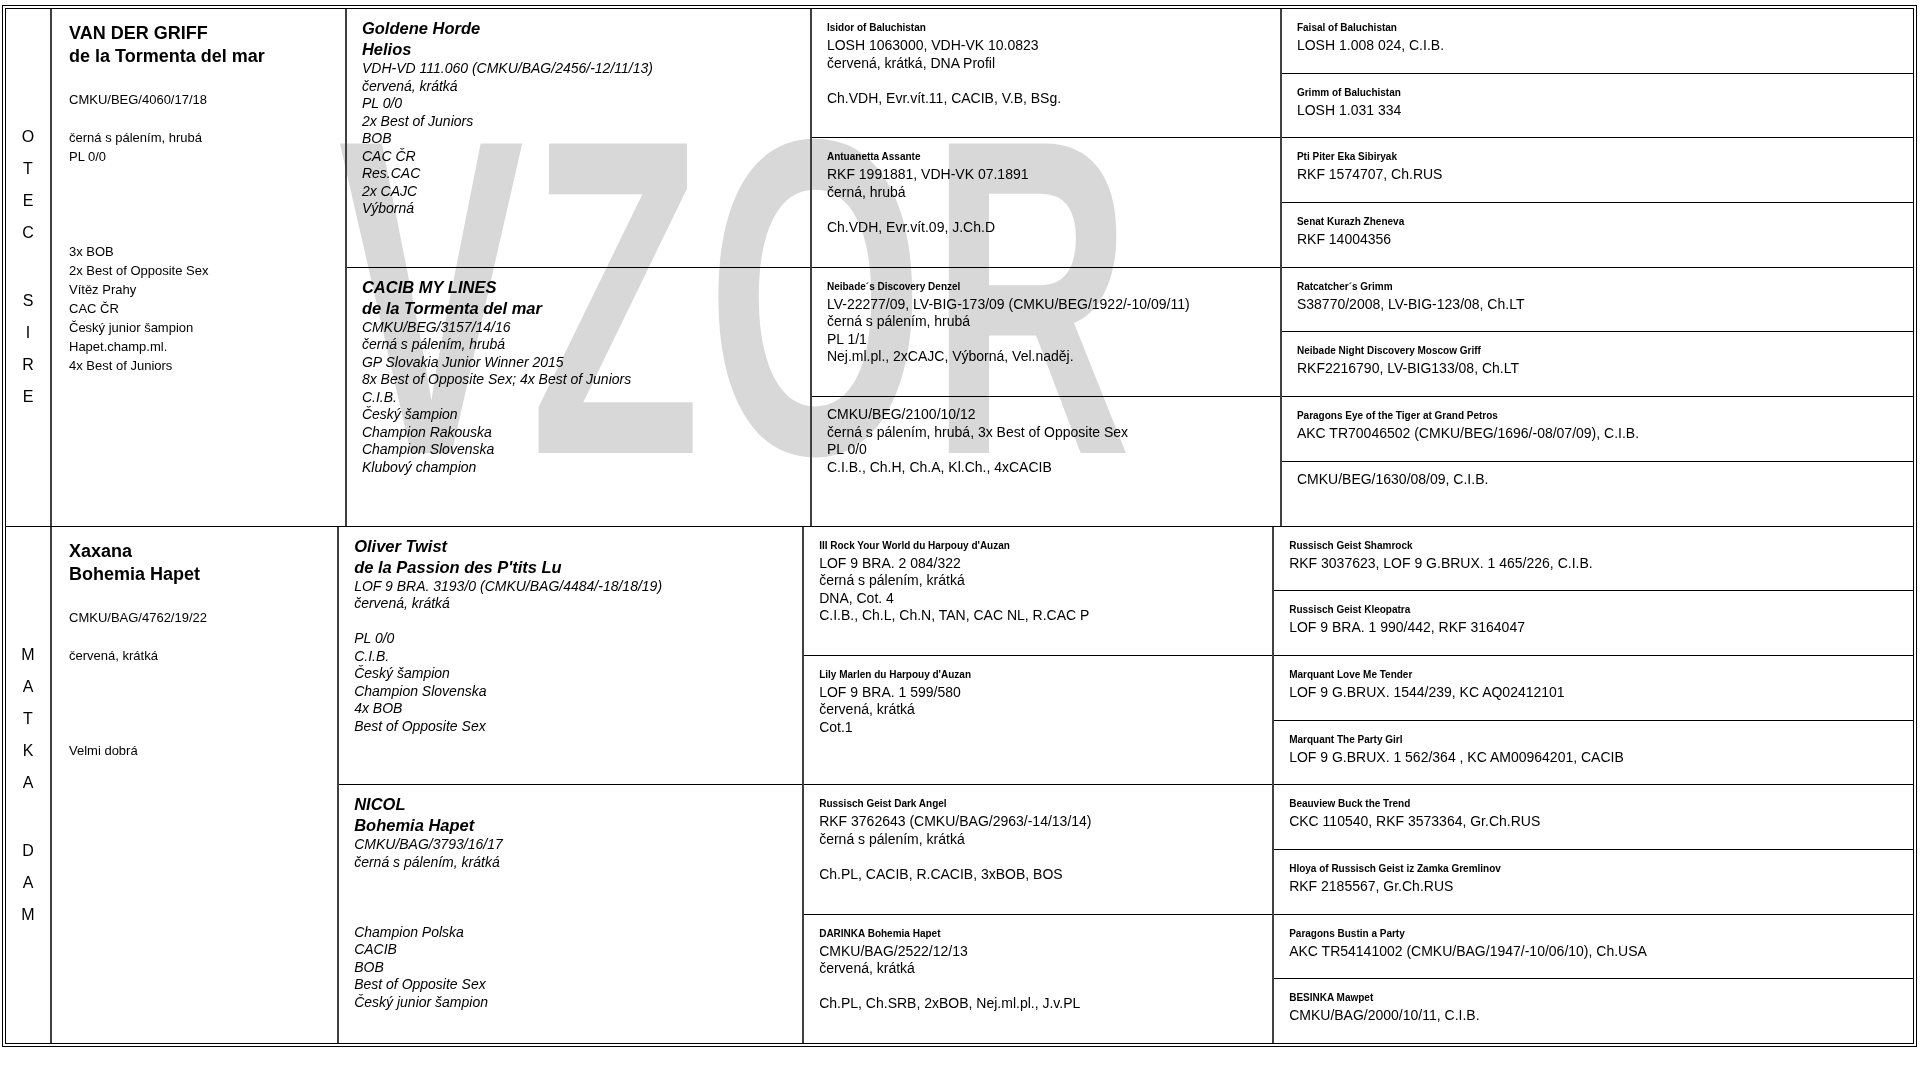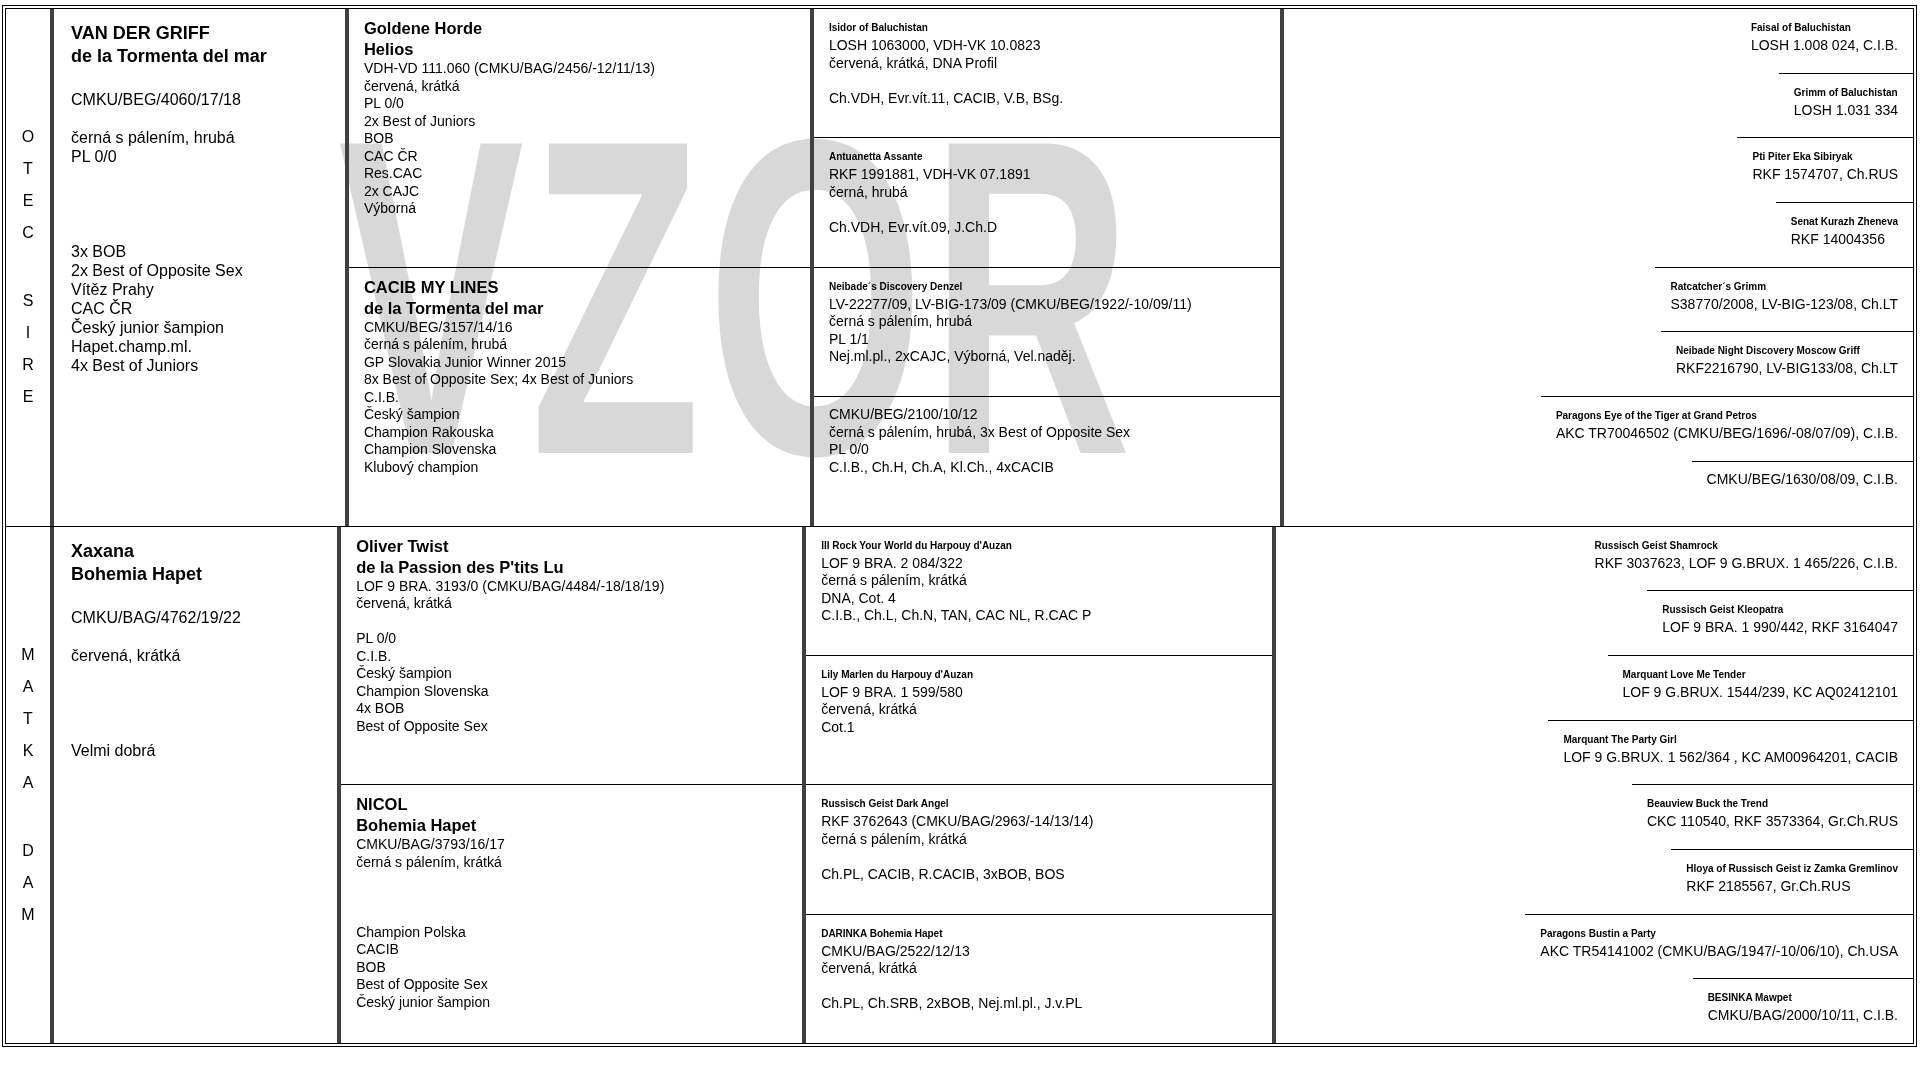--- a/index.html
+++ b/index.html
@@ -23,34 +23,34 @@
   }
   .table { border: 1px solid #000; height: 100%; display: flex; flex-direction: column; background: transparent; }
   .half { flex: 1 1 0; display: flex; min-height: 0; }
   .half + .half { border-top: 1px solid #000; }
   .label-col {
     flex: 0 0 44px; display: flex; flex-direction: column;
     align-items: center; justify-content: center; gap: 36px;
   }
   .label-word { display: flex; flex-direction: column; align-items: center; }
   .label-letter { font-size: 16px; line-height: 32px; text-align: center; }
-  .col { border-left: 4px solid #404040; display: flex; flex-direction: column; min-width: 0; }
+  .col { border-left: 2px solid #404040; display: flex; flex-direction: column; min-width: 0; }
   .gen1 { flex: 0 0 476px; }
-  .gen2 { flex: 0 0 465px; }
+  .gen2 { flex: 0 0 465px; font-style: italic; }
   .gen3 { flex: 0 0 470px; }
-  .gen4 { flex: 1 1 auto; align-items: flex-end; }
+  .gen4 { flex: 1 1 auto; }
   .cell { flex: 1 1 0; padding: 9px 15px 4px 15px; overflow: hidden; min-height: 0; }
   .cell + .cell { border-top: 1px solid #000; }
   .gen1.cell { padding: 13px 17px; }
   .anc-name { font-weight: bold; }
   .gen1 .anc-name { font-size: 18px; line-height: 23px; margin-bottom: 3px; }
   .gen2 .anc-name { font-size: 16.5px; line-height: 21px; }
   .gen3 .anc-name, .gen4 .anc-name { font-size: 10px; line-height: 19px; }
   .anc-line { font-size: 14px; line-height: 17.5px; white-space: nowrap; }
-  .gen1 .anc-line { font-size: 16px; line-height: 19px; }
+  .gen1 .anc-line { font-size: 13px; line-height: 19px; }
 </style>
 </head>
 <body>
 
 <div class="watermark">VZOR</div>
 
 <div class="table-outer">
   <div class="table">
     <section class="half">
       <div class="label-col">

